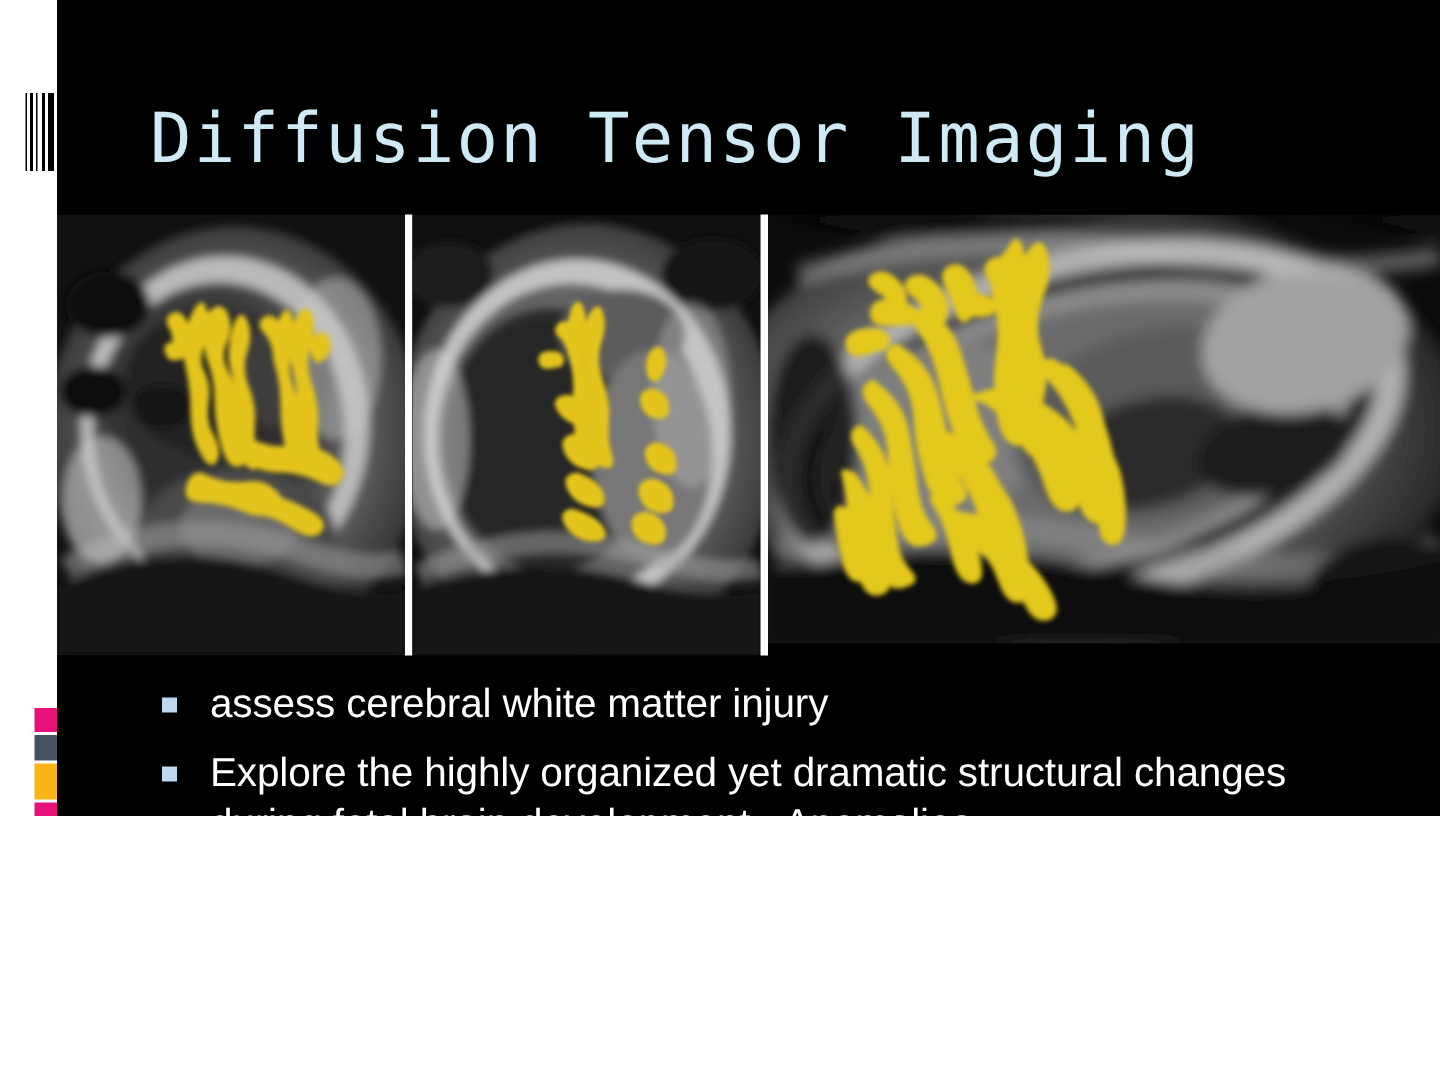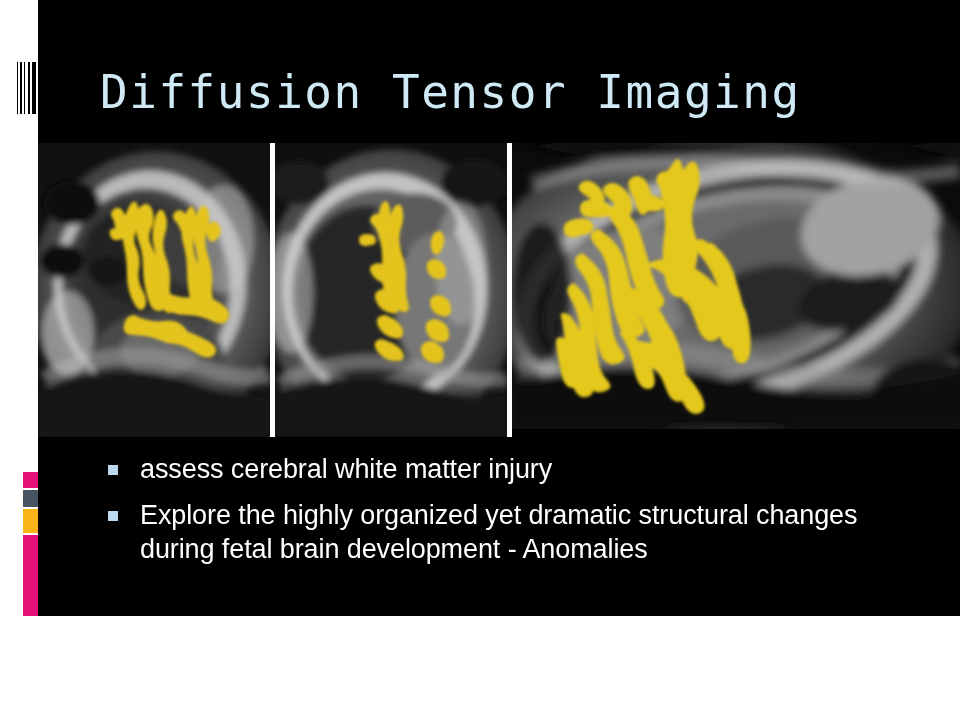--- a/index.html
+++ b/index.html
@@ -1,18 +1,18 @@
 <!DOCTYPE html>
 <html><head>
 <meta charset="utf-8">
 <style>
   html,body{margin:0;padding:0;background:#ffffff;}
   body{width:960px;height:720px;overflow:hidden;font-family:"Liberation Sans",sans-serif;}
 
-  #slide{position:relative;width:960px;height:616px;background:#ffffff;overflow:hidden;}
+  #slide{position:relative;width:960px;height:544px;background:#ffffff;overflow:hidden;}
 
   
   .slide-bg{position:absolute;left:38px;top:0;width:922px;height:720px;background:#000000;}
 
   
   .barcode{position:absolute;left:17px;top:62px;width:22px;height:52px;display:flex;align-items:stretch;gap:0;}
   .barcode .bar{background:#000000;} .bar-w2{width:2px;} .bar-w1{width:1px;} .bar-w4{width:4px;}
   .bar-gap1{width:2px;background:transparent !important;}
   .bar-gap2{width:3px;background:transparent !important;}
 

